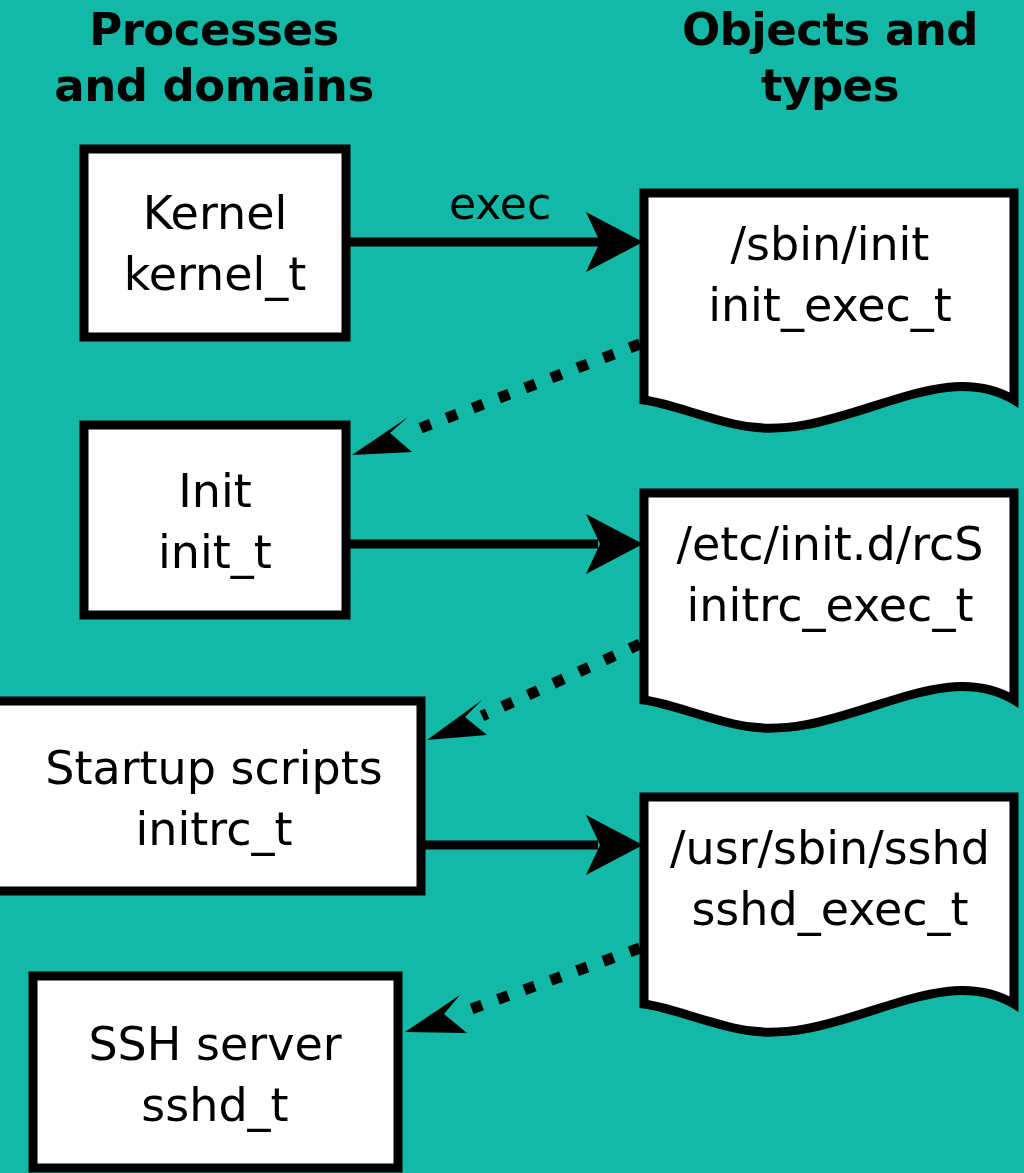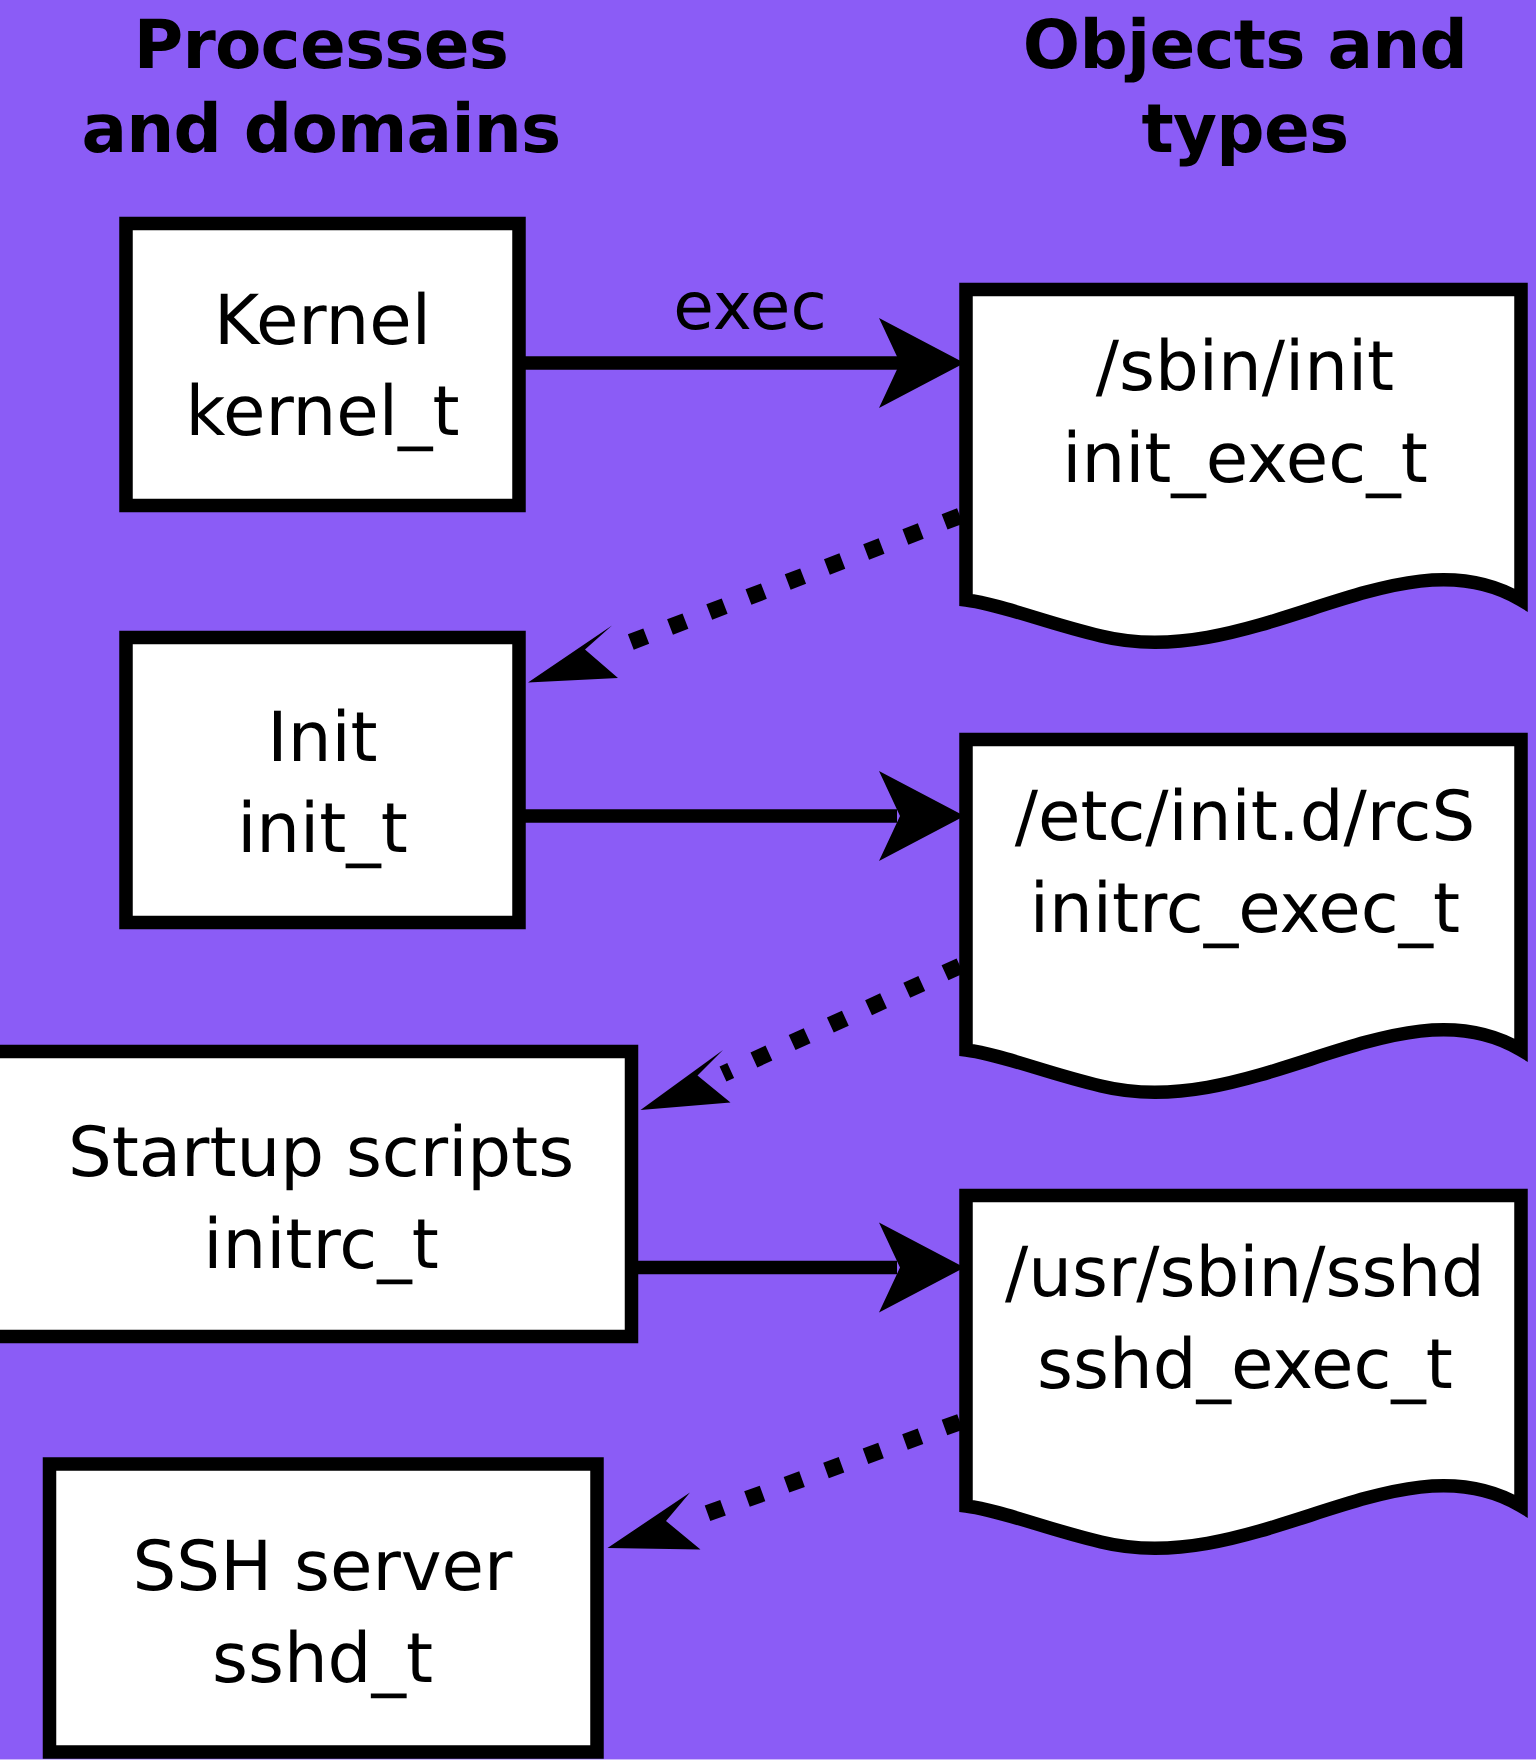--- a/index.html
+++ b/index.html
@@ -10,21 +10,21 @@
   body {
     width: 1024px;
     height: 1173px;
     overflow: hidden;
     font-family: "DejaVu Sans", "Liberation Sans", sans-serif;
   }
   #diagram-root {
     position: relative;
     width: 1024px;
     height: 1173px;
-    background: #8b5cf6;
+    background: #14b8a6;
   }
   svg.diagram {
     display: block;
     width: 1024px;
     height: 1173px;
   }
   .col-header {
     font-family: "DejaVu Sans", "Liberation Sans", sans-serif;
     font-weight: bold;
     font-size: 45px;

